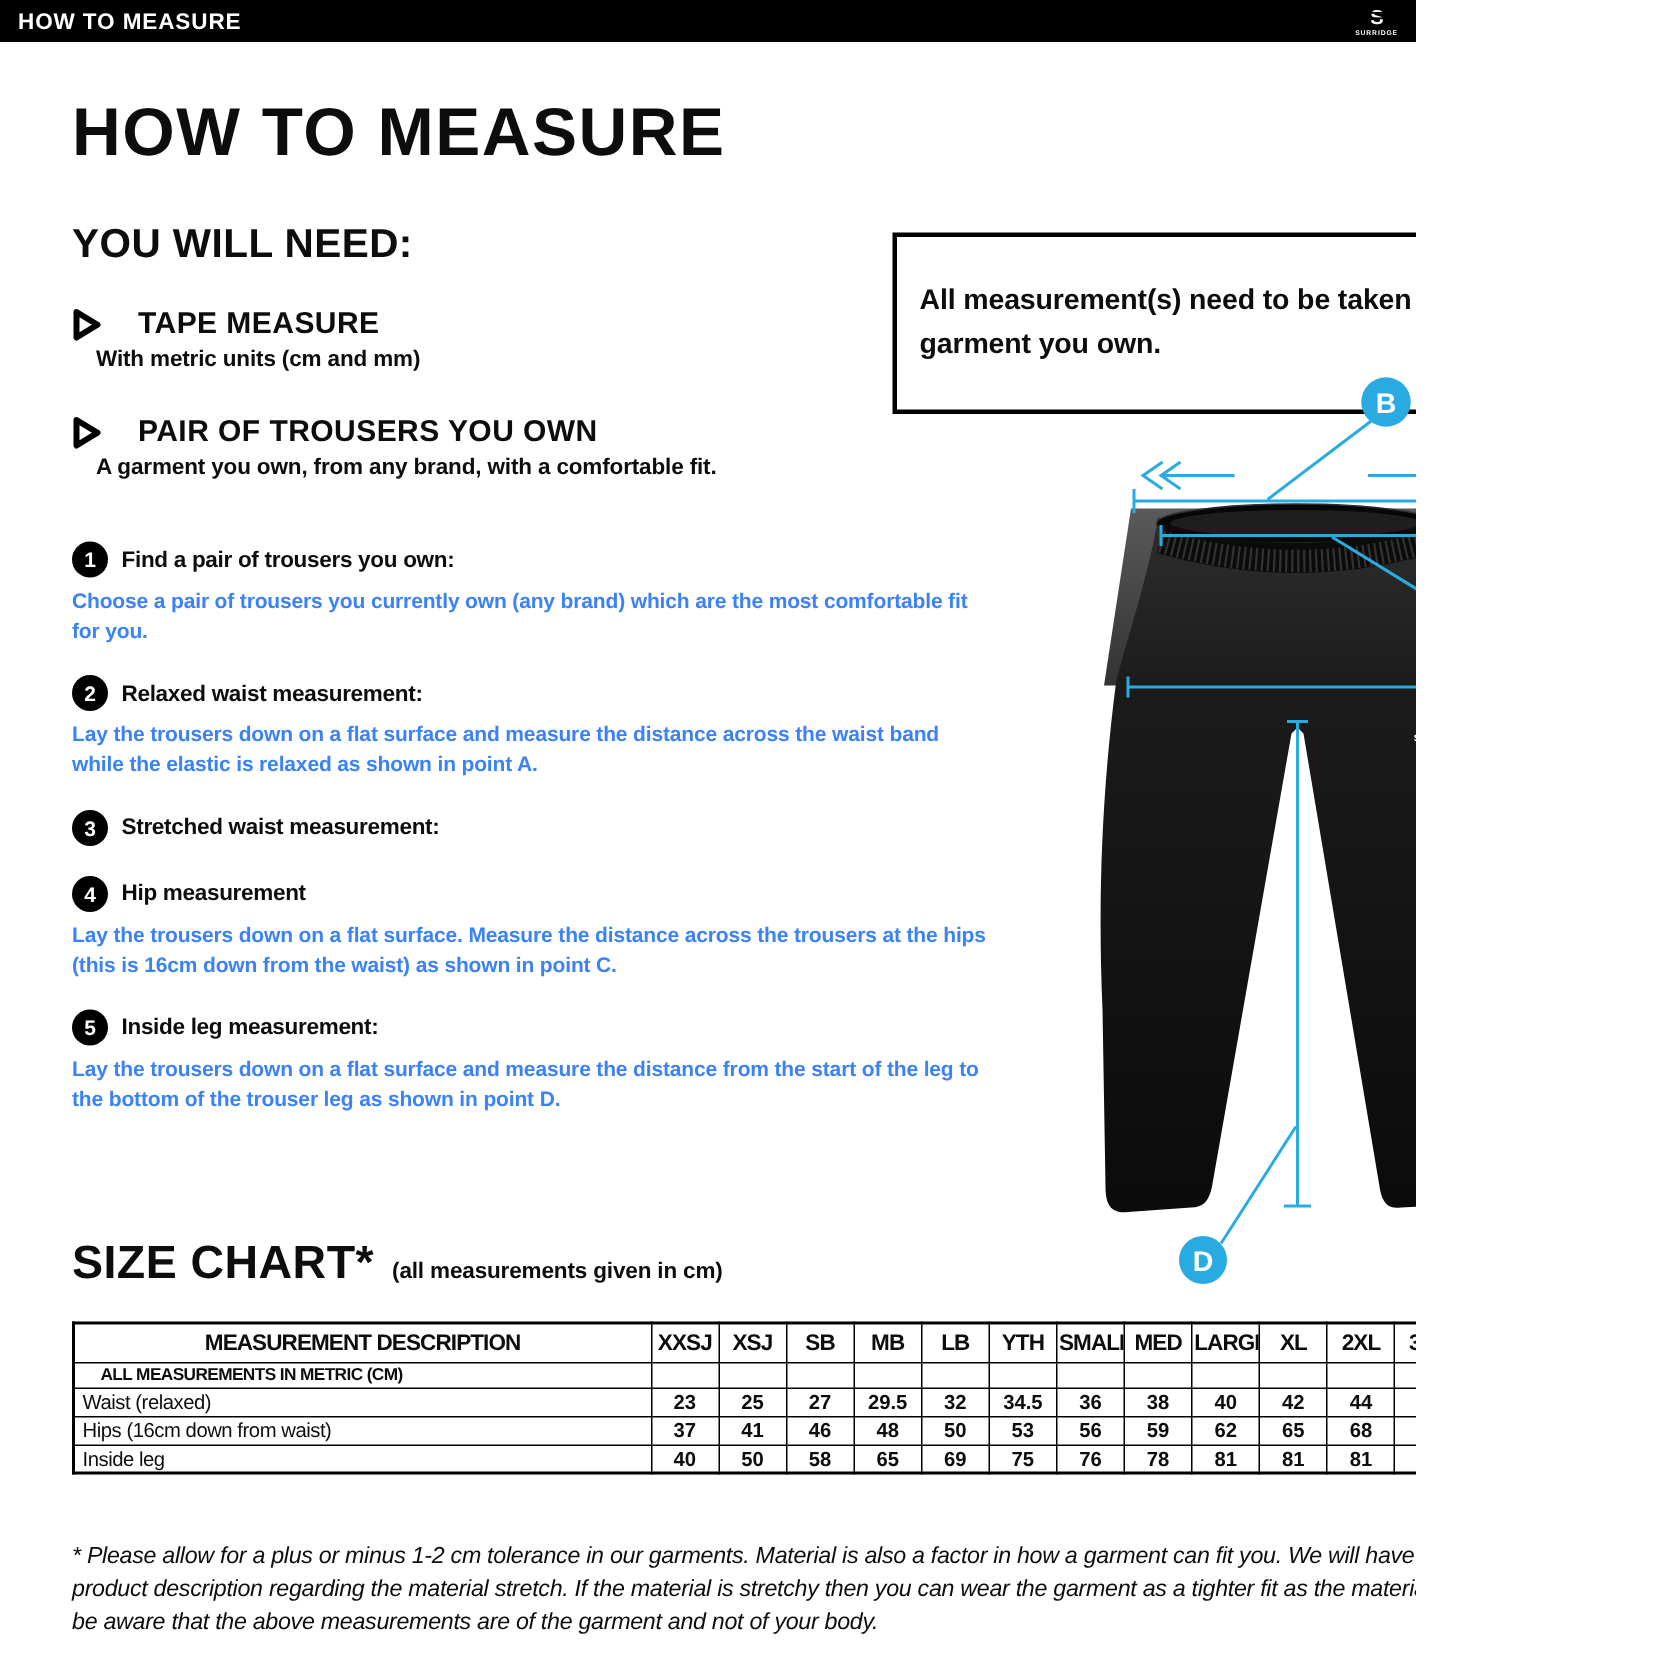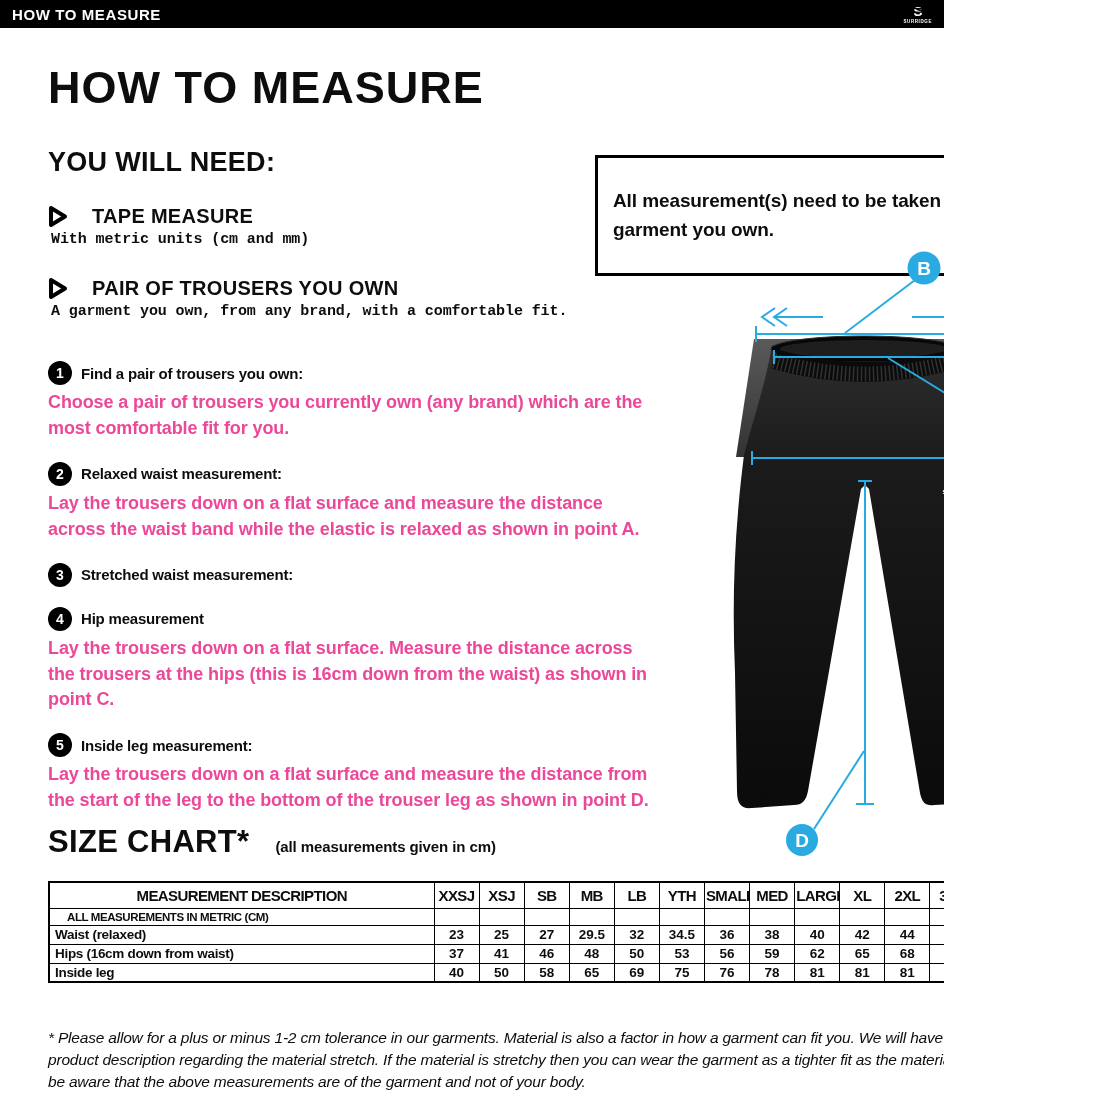--- a/index.html
+++ b/index.html
@@ -19,46 +19,46 @@
 
   
   .notice{position:absolute;left:595px;top:155px;width:430px;border:3px solid #000;
           padding:29px 15px;font-size:19px;font-weight:800;line-height:1.5;letter-spacing:-0.1px;}
 
   
   .needs{position:absolute;left:48px;top:205px;width:560px;}
   .need{margin-bottom:29px;}
   .need-head{display:flex;align-items:center;gap:24px;}
   .need-label{font-size:20px;font-weight:800;letter-spacing:.3px;}
-  .need-desc{font-size:15px;font-weight:700;margin-top:3px;margin-left:3px;letter-spacing:-0.1px;font-family:Liberation Mono, monospace;}
+  .need-desc{font-size:15px;font-weight:700;margin-top:3px;margin-left:16px;letter-spacing:-0.1px;}
 
   
   .steps{position:absolute;left:48px;top:361px;width:612px;}
   .step{margin-bottom:20px;}
   .step-head{display:flex;align-items:center;gap:9px;margin-bottom:5px;}
   .step-num{width:24px;height:24px;border-radius:50%;background:#000;color:#fff;font-size:14px;
             font-weight:800;display:flex;align-items:center;justify-content:center;flex:0 0 24px;}
   .step-title{font-size:15px;font-weight:800;letter-spacing:-0.2px;}
-  .step-body{font-size:18px;font-weight:700;line-height:1.44;letter-spacing:-0.1px;color:#ec4899;}
+  .step-body{font-size:14px;font-weight:700;line-height:1.44;letter-spacing:-0.1px;color:#3b82f6;}
 
   
   .diagram{position:absolute;left:728px;top:243px;width:345px;height:625px;}
 
   
-  .sc-head{position:absolute;left:48px;top:824px;display:flex;align-items:baseline;gap:26px;}
+  .sc-head{position:absolute;left:48px;top:824px;display:flex;align-items:baseline;gap:12px;}
   .sc-title{font-size:31px;font-weight:800;letter-spacing:.3px;}
   .sc-sub{font-size:15px;font-weight:800;letter-spacing:-0.1px;}
 
   table.size{position:absolute;left:48px;top:881px;width:928px;border-collapse:collapse;
              table-layout:fixed;}
   table.size th,table.size td{border:1.5px solid #000;box-sizing:border-box;overflow:hidden;white-space:nowrap;}
   table.size{border:2px solid #000;}
   table.size th{height:26px;font-size:15px;font-weight:800;letter-spacing:-0.6px;text-align:center;padding:0 1px;}
   td.metric{height:17px;font-size:11.5px;font-weight:800;letter-spacing:-0.4px;padding-left:17px;}
-  td.lbl{height:19px;font-size:13.5px;font-weight:700;letter-spacing:-0.3px;padding-left:5px;}
+  td.lbl{height:19px;font-size:13.5px;font-weight:400;letter-spacing:-0.3px;padding-left:5px;}
   td.val{height:19px;font-size:13.5px;font-weight:600;text-align:center;}
 
   
   .footnote{position:absolute;left:48px;top:1027px;width:1048px;font-size:15.5px;font-weight:400;
             font-style:italic;line-height:1.43;letter-spacing:-0.2px;}
 </style>
 </head>
 <body>
 
 <div id="canvas">

